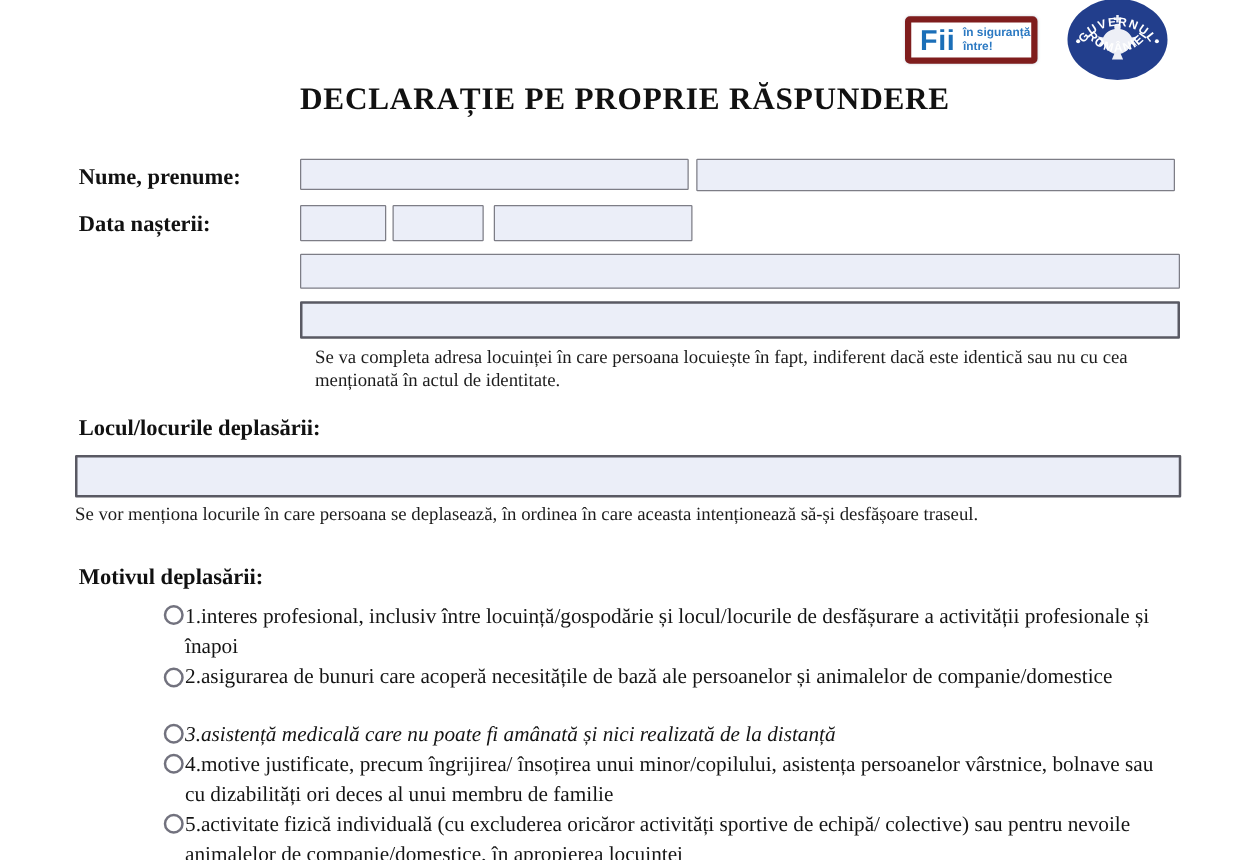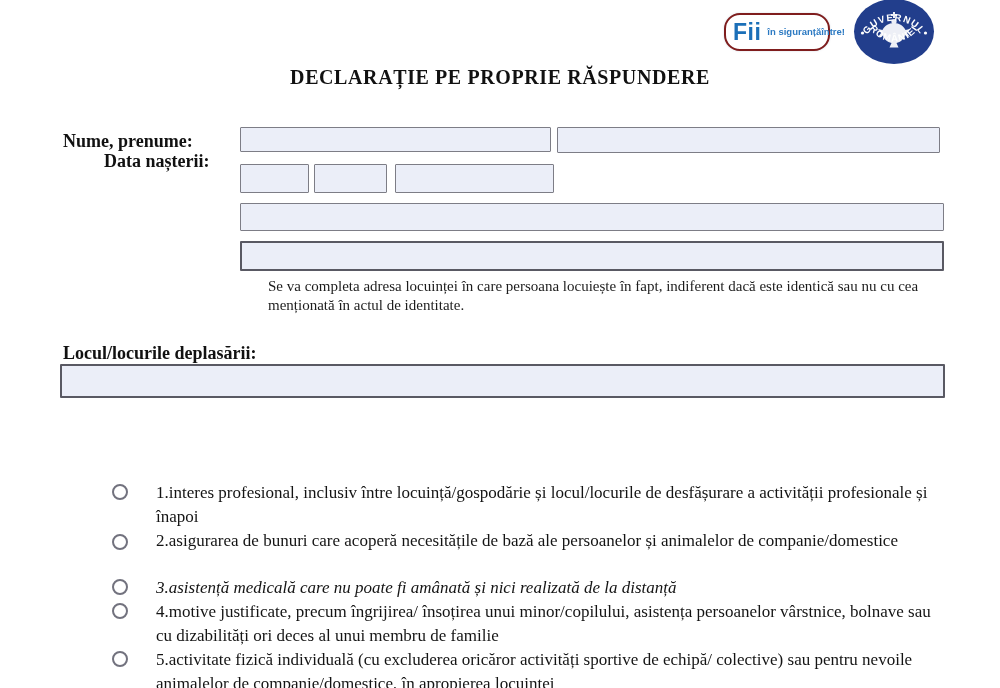--- a/index.html
+++ b/index.html
@@ -7,50 +7,50 @@
   body {
     width:1000px; height:688px; overflow:hidden; position:relative;
     font-family:"Liberation Serif","DejaVu Serif",serif;
     color:#141414;
   }
   .page { position:absolute; inset:0; }
 
   
   .badge {
     position:absolute; left:724px; top:13px; width:106px; height:38px;
-    background:#ffffff; border:2px solid #7f1d1d; border-radius:16px;
+    background:#ffffff; border:5px solid #7f1d1d; border-radius:4px;
     display:flex; align-items:center; padding:0 7px; gap:6px;
     font-family:"Liberation Sans","DejaVu Sans",sans-serif;
     box-shadow:0 0 2px rgba(120,140,170,.35);
   }
   .badge .fii { font-size:23px; font-weight:bold; color:#1b6fb8; letter-spacing:.5px; }
-  .badge .badge-lines { display:flex; justify-content:center; }
+  .badge .badge-lines { display:flex; flex-direction:column; justify-content:center; }
   .badge .badge-lines span { font-size:9.5px; font-weight:bold; color:#2b79c2; line-height:1.2; white-space:nowrap; }
 
   .seal { position:absolute; left:853px; top:0px; width:82px; height:65px; }
 
   
   .title {
     position:absolute; top:66px; left:0; width:1000px; text-align:center;
-    font-size:20px; font-weight:bold; letter-spacing:.6px; color:#111;
+    font-size:25px; font-weight:bold; letter-spacing:.6px; color:#111;
   }
 
   
   .lbl { position:absolute; font-size:18px; font-weight:bold; color:#111; white-space:nowrap; }
   .note { position:absolute; font-size:15px; line-height:18.5px; color:#1c1c1c; }
 
   
   .fld {
     position:absolute; background:#ebeef8; border:1.5px solid #7d7d86;
     font-family:inherit; font-size:15px; color:#111; padding:0 6px; border-radius:1px;
   }
   .fld-dark { border:2px solid #595963; }
 
   
-  .option { position:absolute; left:112px; width:822px; display:flex; gap:28px; }
+  .option { position:absolute; left:131px; width:822px; display:flex; gap:1px; }
   .radio {
     width:16px; height:16px; flex:0 0 16px; margin-top:3px;
     border:2.2px solid #72727e; border-radius:50%; background:#fff; cursor:pointer;
   }
   .option .opt-text { font-size:17px; line-height:23.5px; max-width:790px; color:#141414; }
 </style>
 </head>
 <body>
 
 <div class="page">
@@ -86,32 +86,34 @@
       <circle cx="72.5" cy="33" r="1.6" fill="#ffffff"></circle>
     </svg>
   </div>
 
   <h1 class="title">DECLARAȚIE PE PROPRIE RĂSPUNDERE</h1>
 
   <div class="lbl" style="left:63px; top:131px;">Nume, prenume:</div>
   <input class="fld" style="left: 240px; top: 127px; width: 311px; height: 25px;" type="text" value="">
   <input class="fld" style="left: 557px; top: 127px; width: 383px; height: 26px;" type="text" value="">
 
-  <div class="lbl" style="left:63px; top:151px;margin-left:41px;">Data nașterii:</div>
+  <div class="lbl" style="left:63px; top:169px;">Data nașterii:</div>
   <input class="fld" style="left: 240px; top: 164px; width: 69px; height: 29px;" type="text" value="">
   <input class="fld" style="left: 314px; top: 164px; width: 73px; height: 29px;" type="text" value="">
   <input class="fld" style="left: 395px; top: 164px; width: 159px; height: 29px;" type="text" value="">
 
   <input class="fld" style="left: 240px; top: 203px; width: 704px; height: 28px;" type="text" value="">
   <input class="fld fld-dark" style="left: 240px; top: 241px; width: 704px; height: 30px;" type="text" value="">
-  <div class="note" style="left:252px; top:277px; width:678px;margin-left:16px;">Se va completa adresa locuinței în care persoana locuiește în fapt, indiferent dacă este identică sau nu cu cea menționată în actul de identitate.</div>
+  <div class="note" style="left:252px; top:277px; width:678px;">Se va completa adresa locuinței în care persoana locuiește în fapt, indiferent dacă este identică sau nu cu cea menționată în actul de identitate.</div>
 
-  <div class="lbl" style="left:63px; top:343px;">Locul/locurile deplasării:</div>
+  <div class="lbl" style="left:63px; top:332px;">Locul/locurile deplasării:</div>
   <input class="fld fld-dark" style="left: 60px; top: 364px; width: 885px; height: 34px;" type="text" value="">
+  <div class="note" style="left:60px; top:403px; width:900px;">Se vor menționa locurile în care persoana se deplasează, în ordinea în care aceasta intenționează să-și desfășoare traseul.</div>
 
+  <div class="lbl" style="left:63px; top:451px;">Motivul deplasării:</div>
 
   <div class="option" style="top:481px;">
     <div class="radio"></div>
     <div class="opt-text">1.interes profesional, inclusiv între locuință/gospodărie și locul/locurile de desfășurare a activității profesionale și înapoi</div>
   </div>
 
   <div class="option" style="top:529px;align-items:center;">
     <div class="radio"></div>
     <div class="opt-text">2.asigurarea de bunuri care acoperă necesitățile de bază ale persoanelor și animalelor de companie/domestice</div>
   </div>

